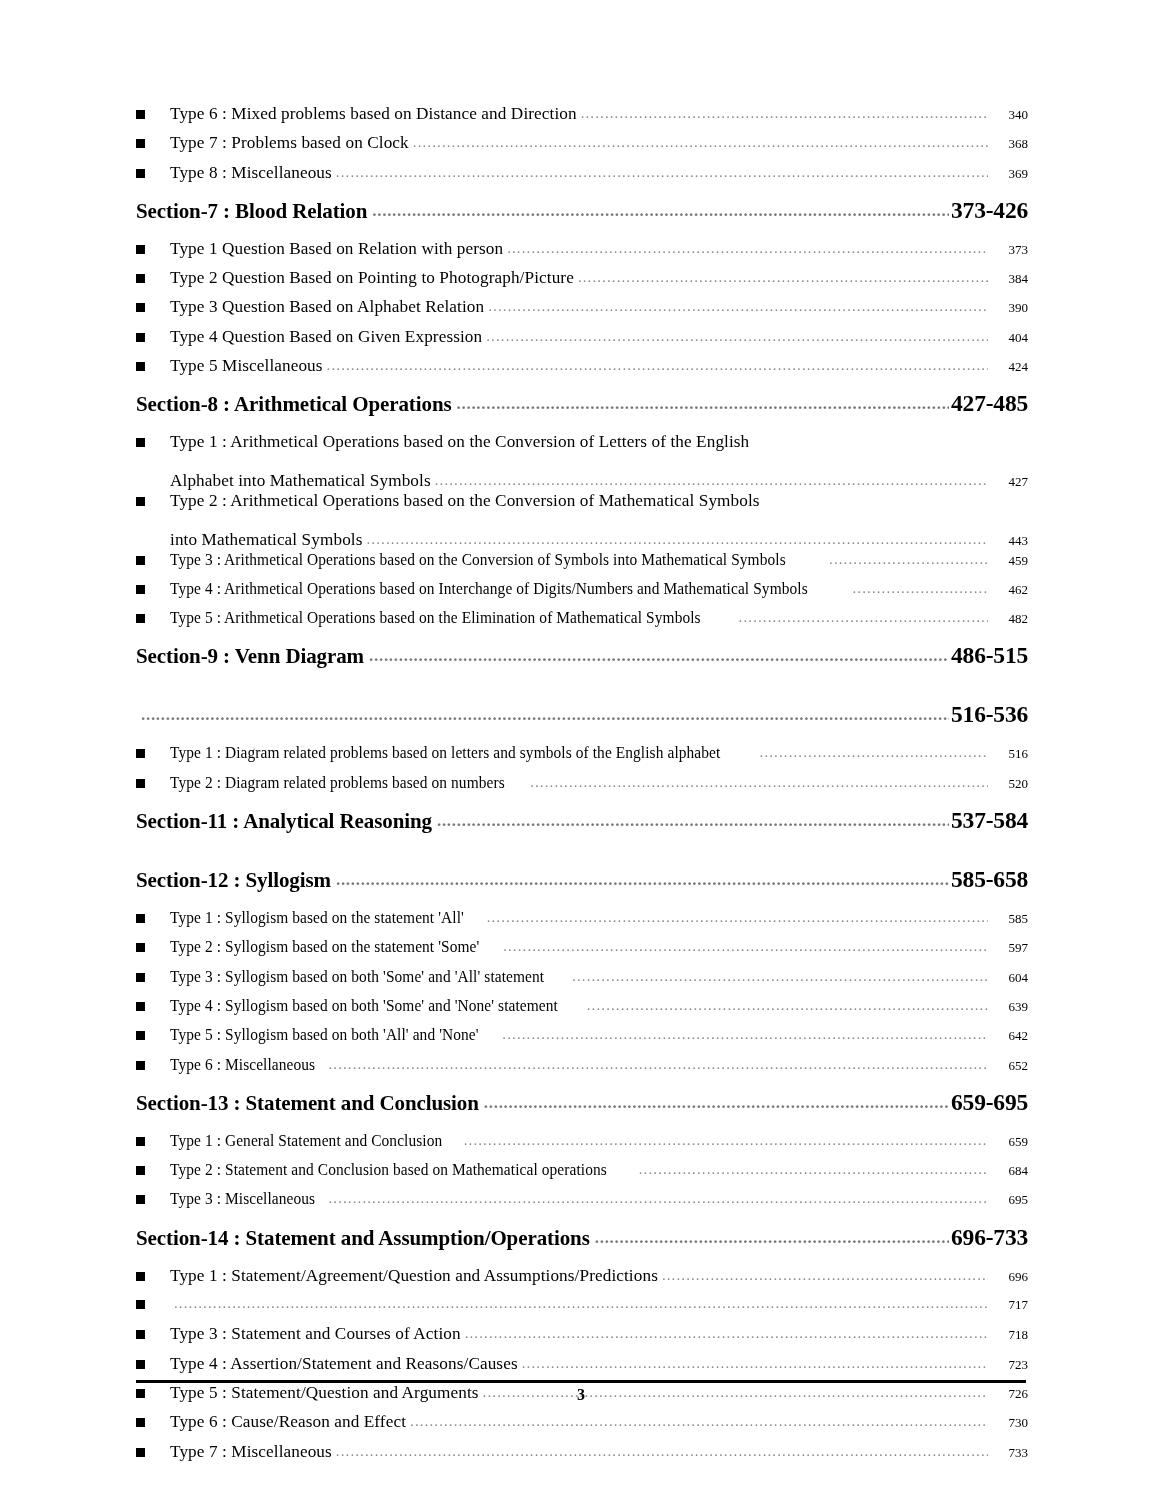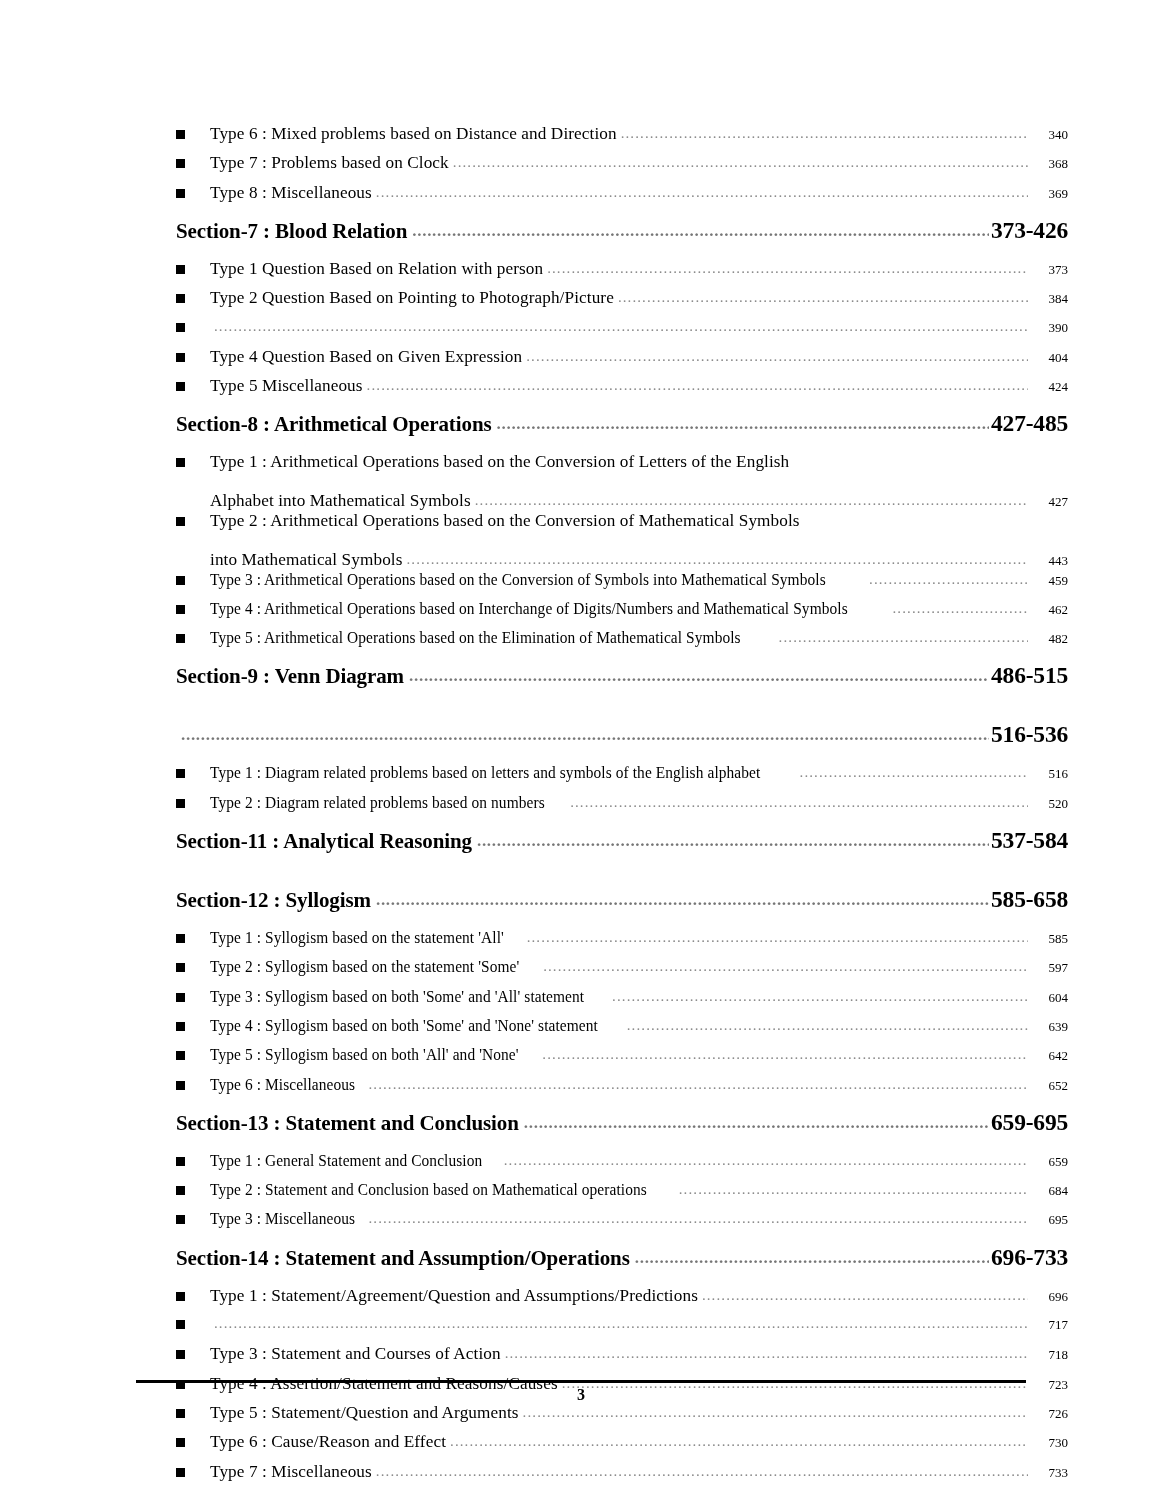--- a/index.html
+++ b/index.html
@@ -20,23 +20,22 @@
     position: absolute;
     left: 0;
     top: 0;
     width: 1159px;
     height: 1500px;
   }
 
   .toc {
     position: absolute;
     left: 136px;
-    top: 119px;
+    top: 99px;
     width: 892px;
-    margin-left: 40px;
   }
 
   
   .row {
     display: flex;
     align-items: baseline;
     width: 100%;
   }
 
   
@@ -196,20 +195,21 @@
           <span class="bullet"></span>
         </span>
         <span class="type-text">Type 2 Question Based on Pointing to Photograph/Picture</span>
         <span class="leader"></span>
         <span class="pagenum">384</span>
       </div>
       <div class="row type-row">
         <span class="bullet-cell">
           <span class="bullet"></span>
         </span>
+        <span class="type-text">Type 3 Question Based on Alphabet Relation</span>
         <span class="leader"></span>
         <span class="pagenum">390</span>
       </div>
       <div class="row type-row">
         <span class="bullet-cell">
           <span class="bullet"></span>
         </span>
         <span class="type-text">Type 4 Question Based on Given Expression</span>
         <span class="leader"></span>
         <span class="pagenum">404</span>

